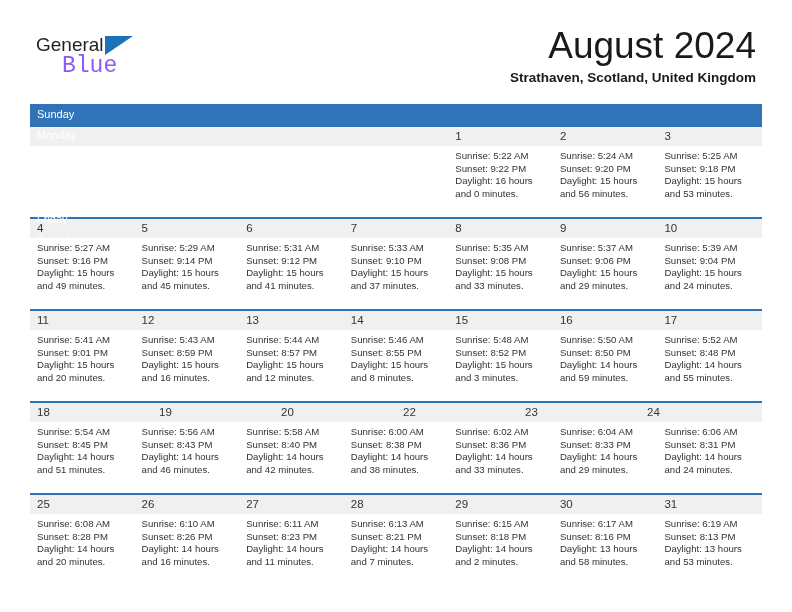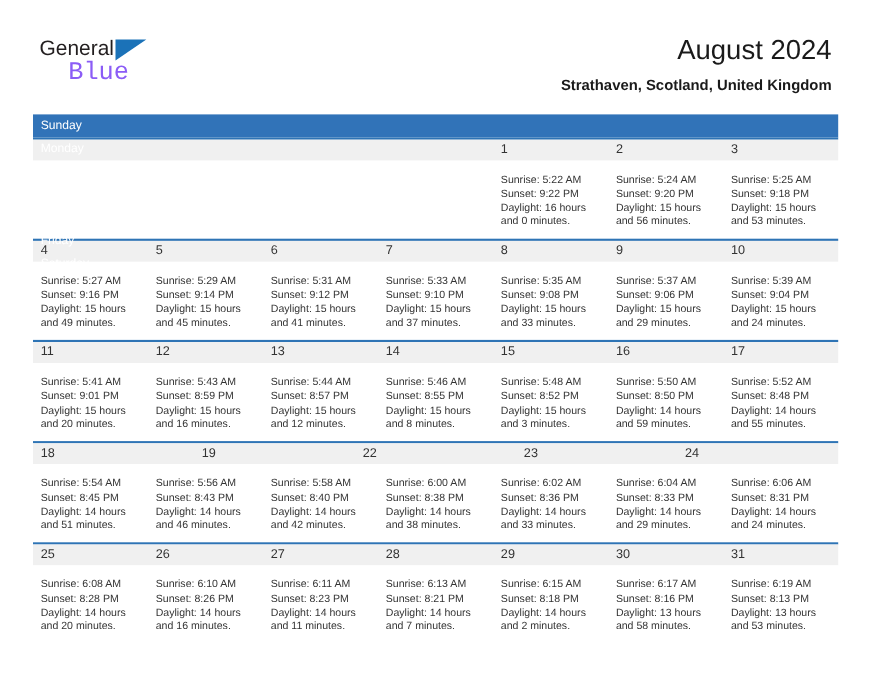--- a/index.html
+++ b/index.html
@@ -66,21 +66,21 @@
     font-family: Liberation Mono, monospace;
     line-height: 22px;
   }
   .title-block {
     position: absolute;
     right: 36px;
     top: 30px;
     text-align: right;
   }
   .cal-title {
-    font-size: 25px;
+    font-size: 37px;
     color: #1a1a1a;
     line-height: 32px;
     font-weight: normal;
     margin: 0;
   }
   .cal-subtitle {
     font-size: 13.5px;
     color: #1a1a1a;
     line-height: 20px;
     margin: 6px 0 0 0;
@@ -125,21 +125,20 @@
     font-size: 11.5px;
     color: #333333;
     line-height: 19px;
     padding-left: 7px;
     box-sizing: border-box;
   }
   .dayinfos {
     display: flex;
     background: #ffffff;
     height: 71px;
-    align-items: center;
   }
   .dayinfo {
     flex: 1 1 0;
     padding: 4px 7px 0 7px;
     box-sizing: border-box;
     font-size: 9.6px;
     line-height: 12.6px;
     color: #333333;
   }
   .dayinfo div {
@@ -343,20 +342,21 @@
           <div>Daylight: 14 hours</div>
           <div>and 55 minutes.</div>
         </div>
       </div>
     </div>
 
     <div class="week">
       <div class="daynums">
         <div class="daynum">18</div>
         <div class="daynum">19</div>
+        <div class="daynum">20</div>
         <div class="daynum">22</div>
         <div class="daynum">23</div>
         <div class="daynum">24</div>
       </div>
       <div class="dayinfos">
         <div class="dayinfo">
           <div>Sunrise: 5:54 AM</div>
           <div>Sunset: 8:45 PM</div>
           <div>Daylight: 14 hours</div>
           <div>and 51 minutes.</div>

